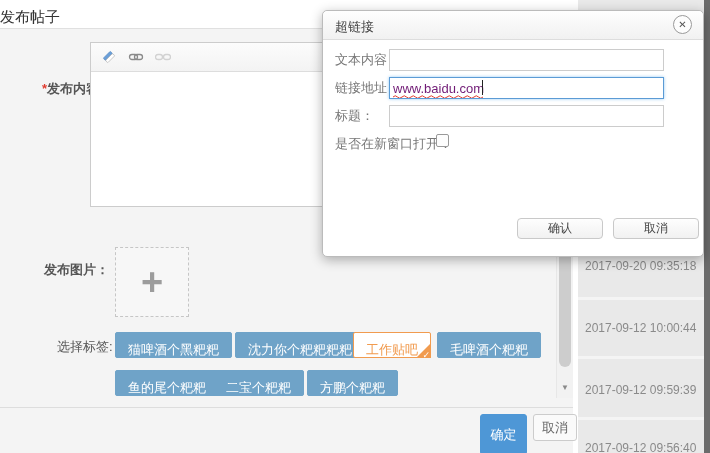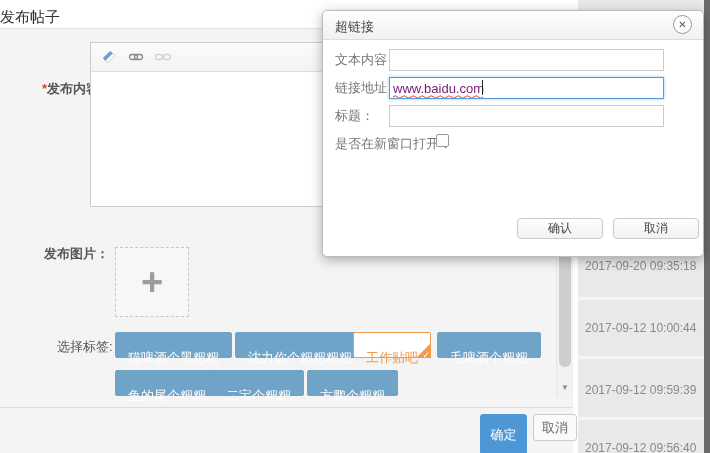--- a/index.html
+++ b/index.html
@@ -13,26 +13,26 @@
   .panel { position:absolute; left:0; top:28px; width:573px; height:425px; background:#f4f4f4; border-top:1px solid #e0e0e0; }
 
   .content-label { position:absolute; left:40px; top:51px; width:72px; font-size:13px; font-weight:bold; color:#555; text-align:right; }
   .req { color:#e03b2f; }
 
   .editor { position:absolute; left:90px; top:42px; width:464px; height:165px; background:#fff; border:1px solid #ccc; }
   .editor-toolbar { height:29px; background:linear-gradient(#fcfcfc,#f3f3f3); border-bottom:1px solid #ddd; display:flex; align-items:center; padding-left:9px; gap:9px; }
   .tb-btn { width:18px; height:18px; display:flex; align-items:center; justify-content:center; border-radius:2px; cursor:pointer; }
   .editor-body { position:absolute; left:0; top:29px; right:0; bottom:0; background:#fff; }
 
-  .images-label { position:absolute; left:44px; top:245px; font-size:13px; font-weight:bold; color:#555; }
+  .images-label { position:absolute; left:44px; top:261px; font-size:13px; font-weight:bold; color:#555; }
   .upload-box { position:absolute; left:115px; top:247px; width:74px; height:70px; border:1px dashed #c6c6c6; background:#f7f7f7; display:flex; align-items:center; justify-content:center; cursor:pointer; }
   .upload-plus { font-size:38px; font-weight:bold; color:#9c9c9c; line-height:1; }
 
   .tags-label { position:absolute; left:57px; top:338px; font-size:13px; font-weight:normal; color:#555; }
-  .tag { position:absolute; height:26px; line-height:26px; padding:12px 12px; background:#6fa3c8; color:#fff; font-size:13px; border:1px solid #6fa3c8; border-radius:2px; cursor:pointer; white-space:nowrap; }
+  .tag { position:absolute; height:26px; line-height:26px; padding:4px 12px; background:#6fa3c8; color:#fff; font-size:13px; border:1px solid #6fa3c8; border-radius:2px; cursor:pointer; white-space:nowrap; }
   .tag.selected { background:#fff; color:#f19b4f; border-color:#f19b4f; }
   .badge { position:absolute; right:-1px; bottom:-1px; width:0; height:0; border-left:15px solid transparent; border-bottom:15px solid #f19b4f; }
   .badge-check { position:absolute; right:0px; bottom:-3px; color:#fff; font-size:9px; line-height:1; }
 
   .panel-divider { position:absolute; left:0; top:407px; width:573px; border-top:1px solid #ddd; }
   .btn-submit { position:absolute; left:480px; top:414px; width:47px; height:41px; background:#4e97d6; color:#fff; font-size:13px; border:1px solid #4e97d6; border-radius:3px; cursor:pointer; }
   .btn-cancel-main { position:absolute; left:533px; top:414px; width:44px; height:27px; background:#fafafa; color:#666; font-size:13px; border:1px solid #ccc; border-radius:3px; cursor:pointer; }
 
   
   .p-scroll-track { position:absolute; left:556px; top:29px; width:17px; height:369px; background:#f2f2f2; border-left:1px solid #e7e7e7; }

